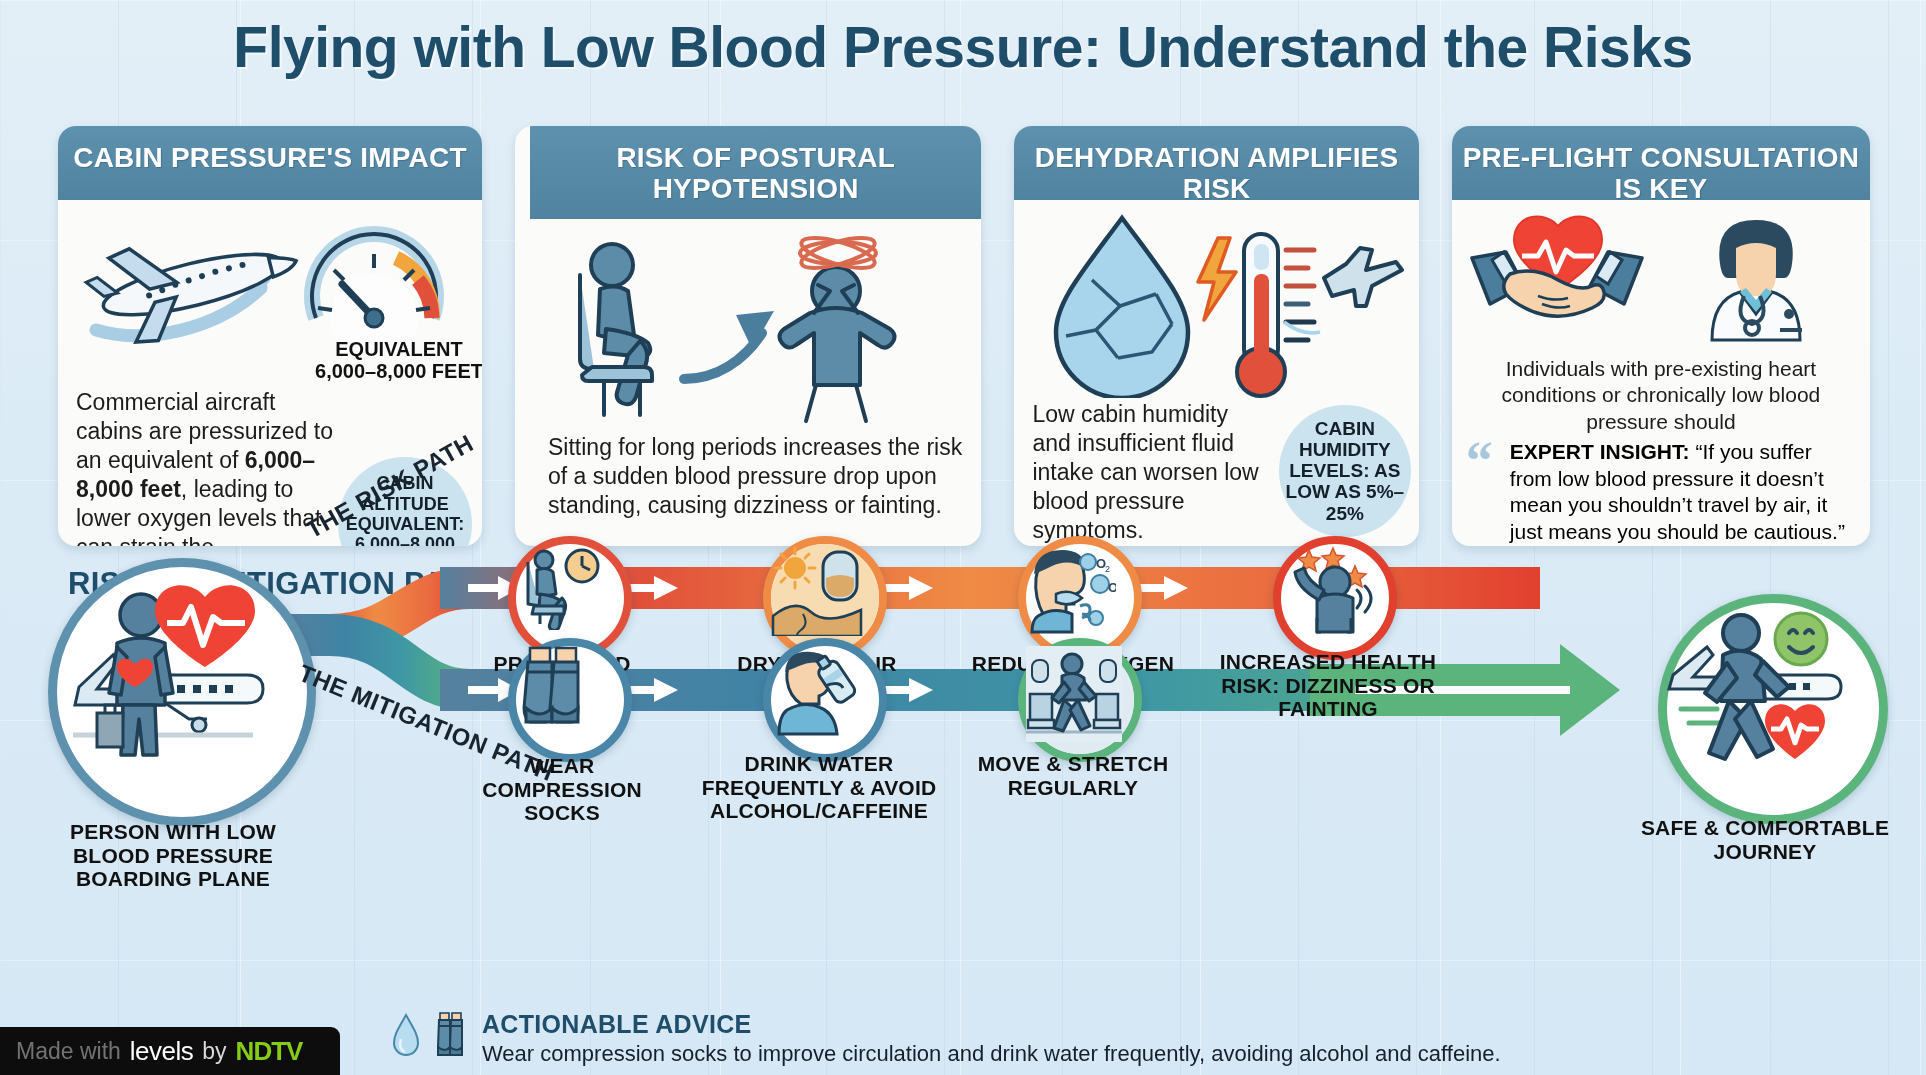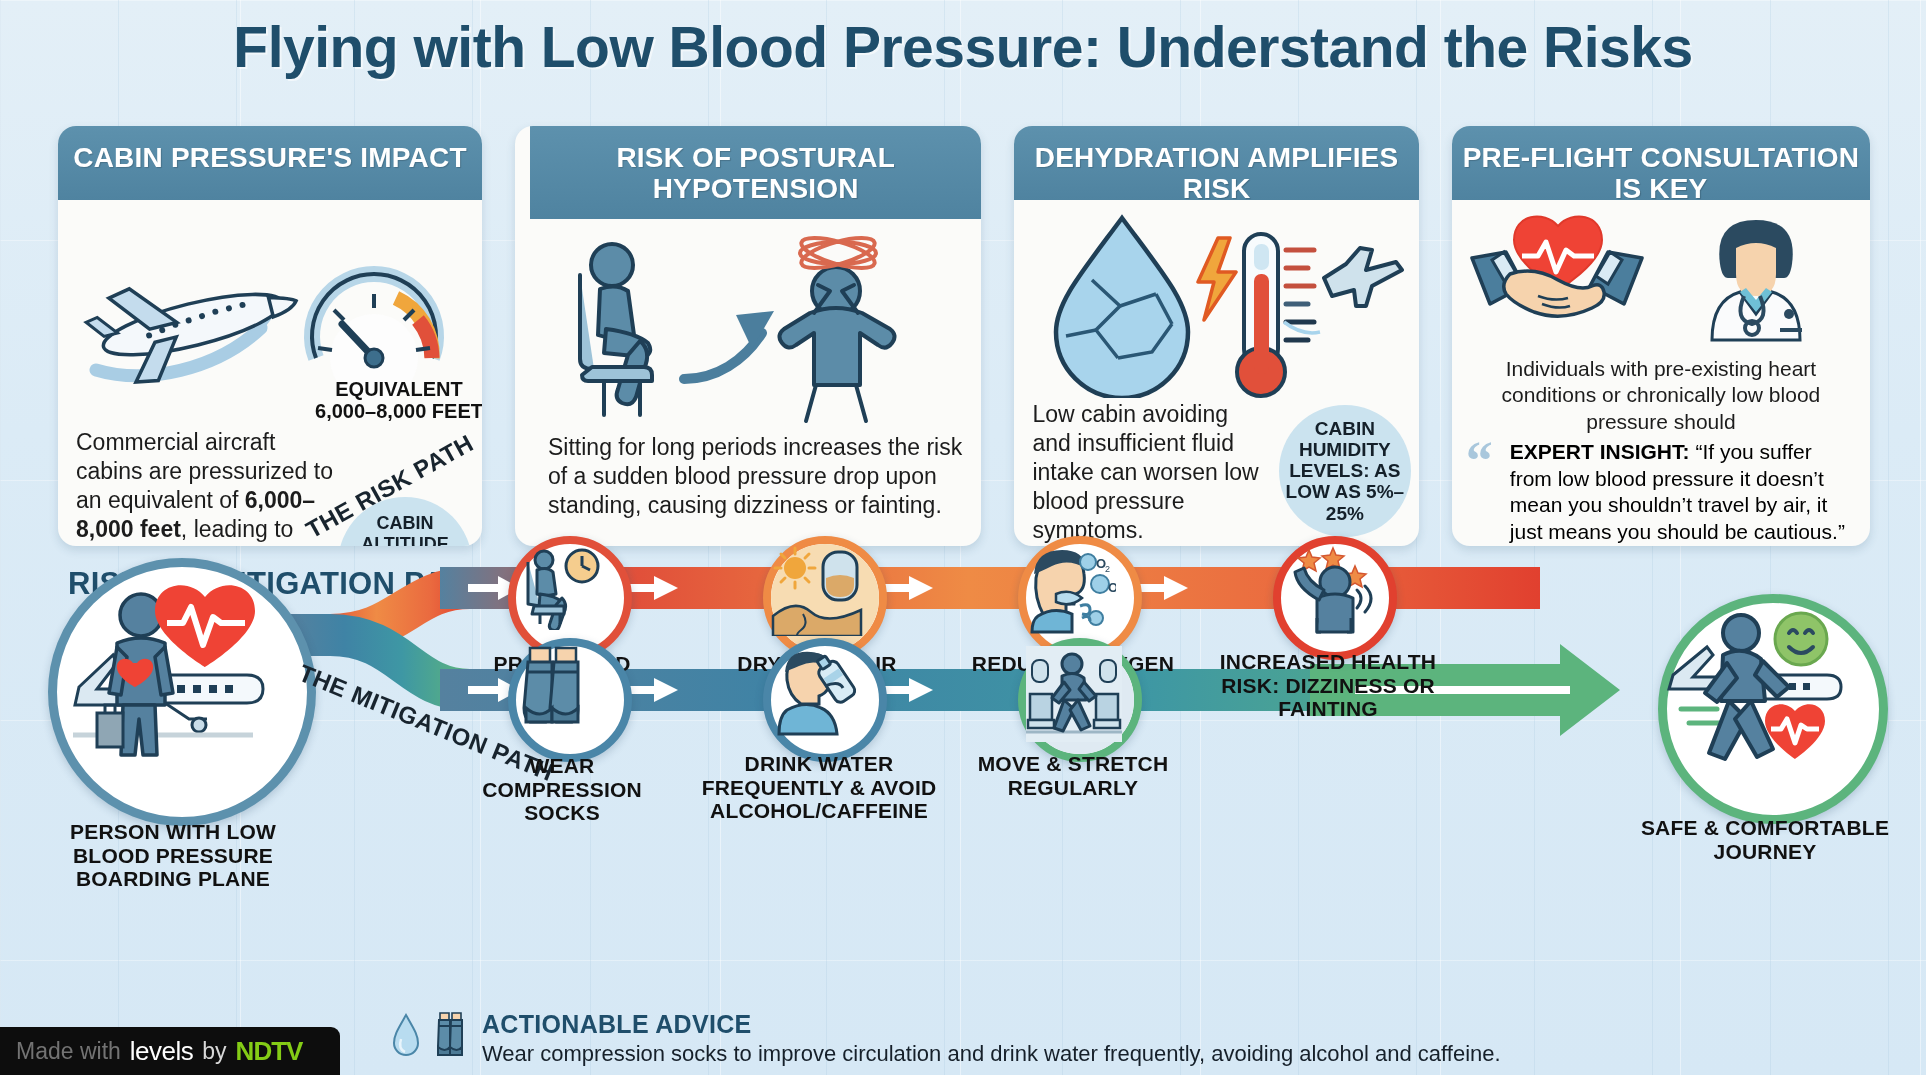--- a/index.html
+++ b/index.html
@@ -31,21 +31,21 @@
   }
 
   
   .cards{position:absolute;top:126px;left:58px;width:1812px;height:420px;
     display:flex;gap:33px;}
   .card{
     background:#fbfbf9;border-radius:18px;position:relative;overflow:hidden;
     box-shadow:0 4px 10px rgba(40,80,110,.16);
     display:flex;flex-direction:column;
   }
-  .card.c1{width:434px;gap:40px;}
+  .card.c1{width:434px;}
   .card.c2{width:462px;padding-left:15px;}
   .card.c3{width:414px;}
   .card.c4{width:428px;}
   .card-head{
     background:linear-gradient(180deg,#5d91ad 0%, #4f83a0 100%);
     color:#fff;text-align:center;font-weight:bold;font-size:28px;
     line-height:1.12;padding:16px 10px 14px;letter-spacing:.2px;
     text-shadow:1px 1px 1px rgba(0,0,0,.18);
     min-height:74px;box-sizing:border-box;
   }
@@ -235,21 +235,21 @@
             <line x1="254" y1="112" x2="282" y2="112" stroke="#20384d"></line>
             <line x1="254" y1="130" x2="276" y2="130" stroke="#20384d"></line>
           </g>
 
           <g transform="translate(288,34)">
             <path d="M4,34 L26,20 L40,4 L52,6 L46,26 L76,18 L82,26 L52,42 L46,62 L36,62 L34,46 L12,52 Z" fill="#cfe2ec" stroke="#1f3f56" stroke-width="4" stroke-linejoin="round"></path>
           </g>
           <path d="M252,112 q18,14 36,10" stroke="#a8d4ec" stroke-width="3.5" fill="none"></path>
         </svg>
       </div>
-      <div class="card-text" style="width:236px;margin-top:2px;">Low cabin avoiding and insufficient fluid intake can worsen low blood pressure symptoms.</div>
+      <div class="card-text" style="width:236px;margin-top:2px;">Low cabin humidity and insufficient fluid intake can worsen low blood pressure symptoms.</div>
       <div class="badge">CABIN HUMIDITY LEVELS: AS LOW AS 5%–25%</div>
     </div>
   </div>
 
   <div class="card c4">
     <div class="card-head">PRE-FLIGHT CONSULTATION IS KEY</div>
     <div class="card-body" style="padding:8px 14px 10px;">
       <div class="card-art" style="height:136px;">
         <svg width="396" height="136" viewBox="0 0 396 136">
 

